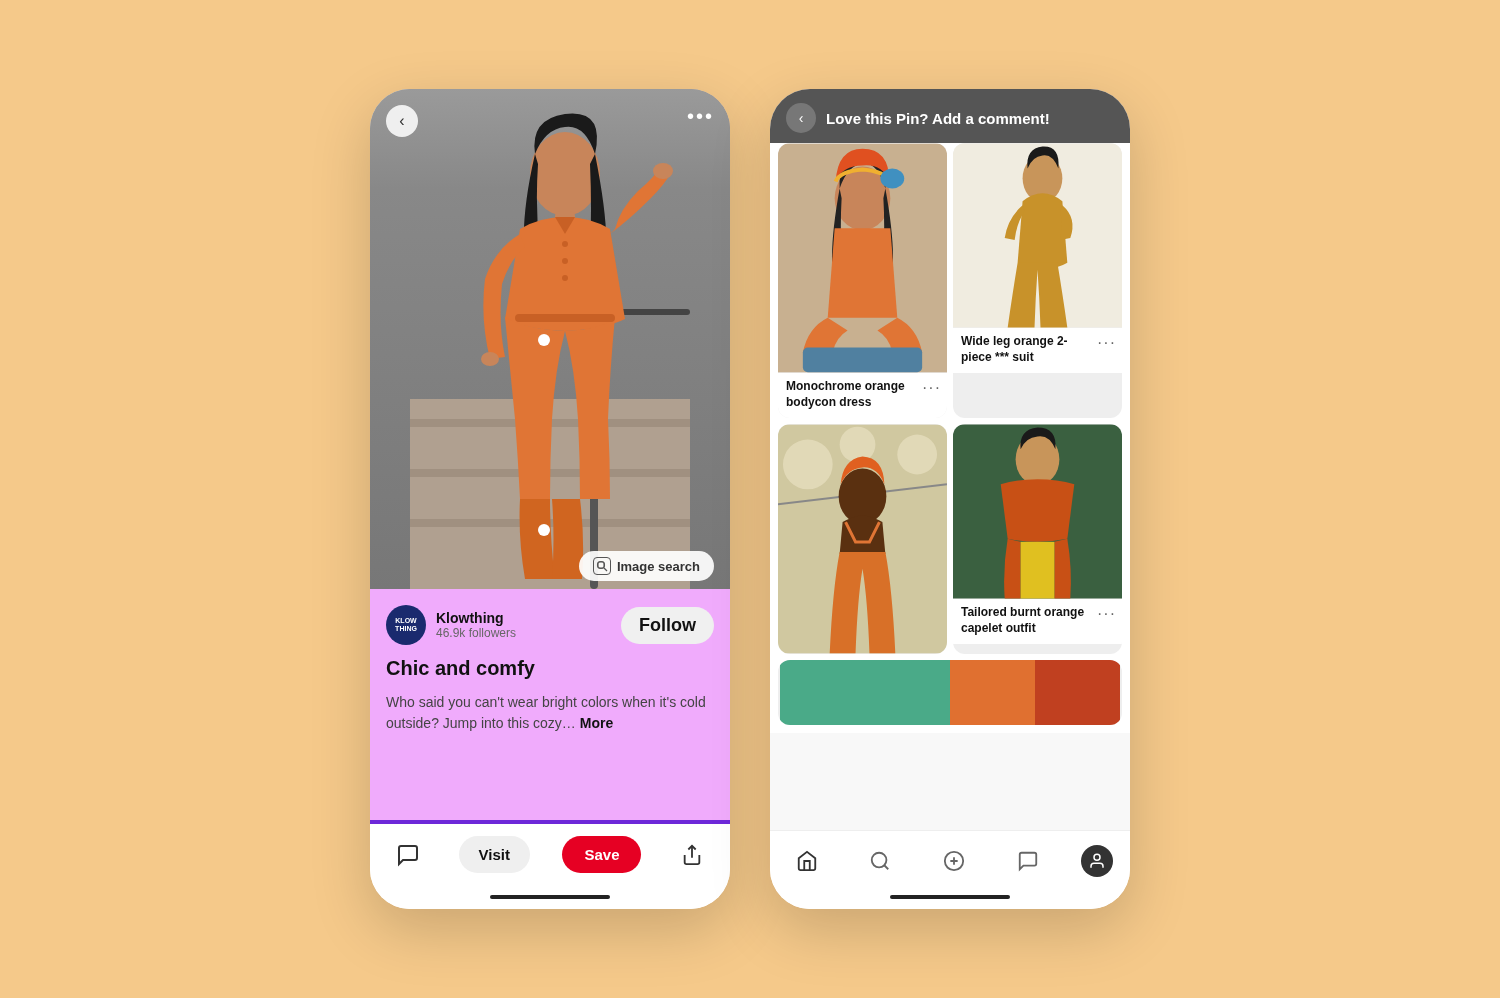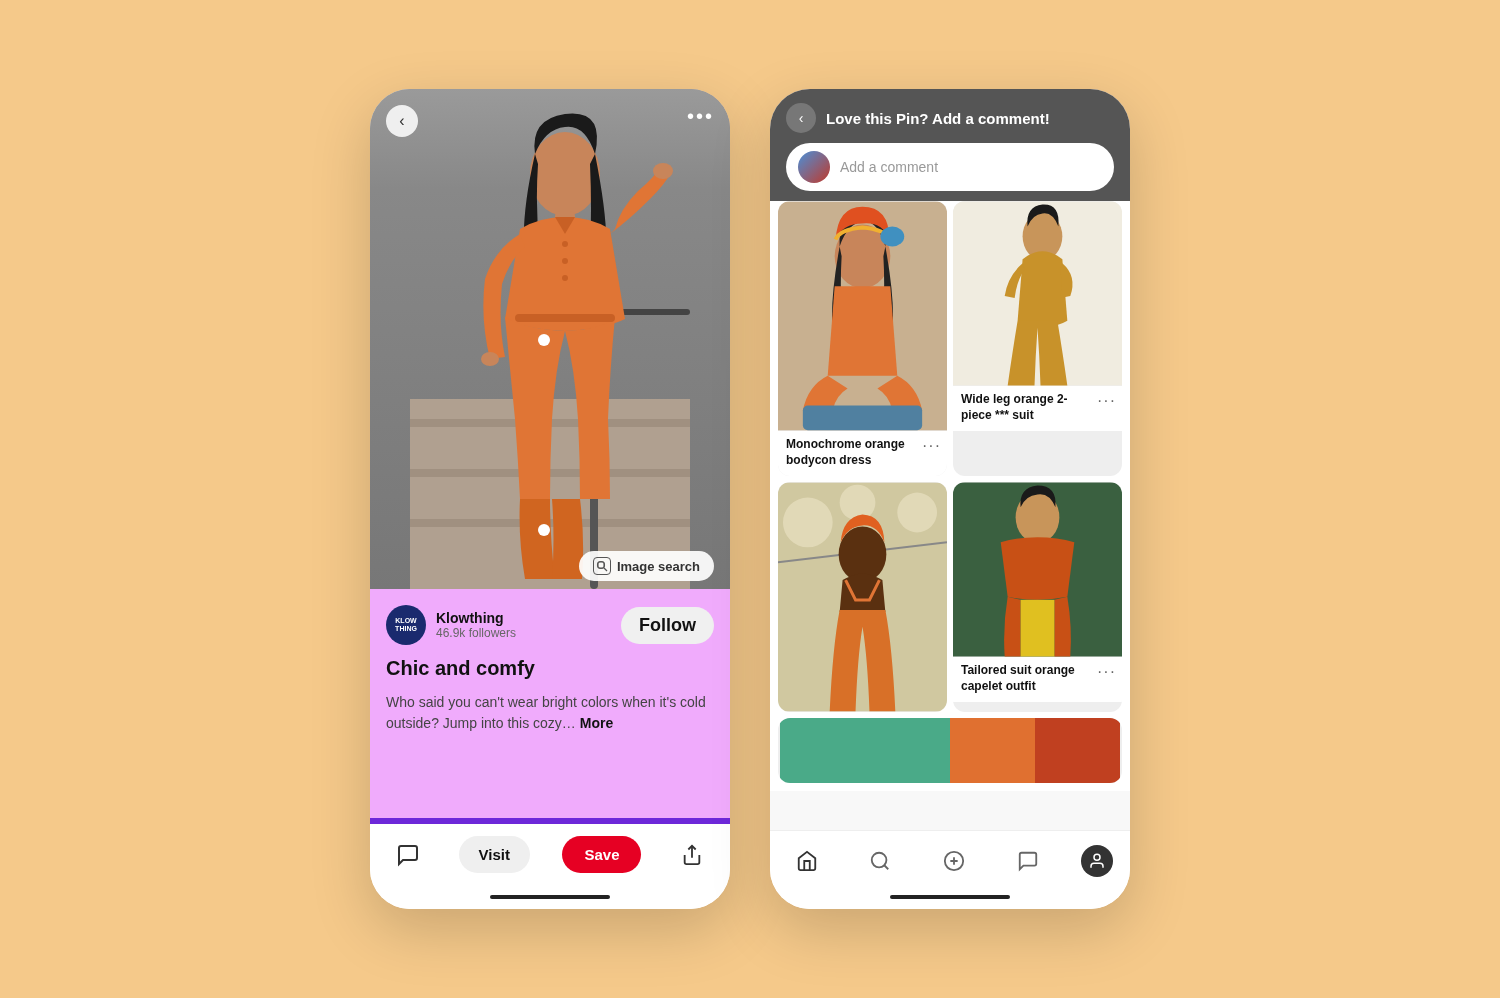--- a/index.html
+++ b/index.html
@@ -164,21 +164,21 @@
     }
 
     .pin-desc .more-link {
       color: #111;
       font-weight: 600;
       cursor: pointer;
     }
 
     
     .bottom-bar {
-      border-top: 6px solid #6d28d9;
+      border-top: 4px solid #6d28d9;
       padding: 12px 20px;
       display: flex;
       align-items: center;
       justify-content: space-between;
       background: #fff;
     }
 
     .bottom-icon {
       width: 36px;
       height: 36px;
@@ -513,24 +513,20 @@
   </div>
 </div>
 
 <div class="phone phone-right">
 
   <div class="comment-header">
     <div class="comment-top-row">
       <div class="back-btn-dark">‹</div>
       <span class="love-pin-text">Love this Pin? Add a comment!</span>
     </div>
-    <div class="comment-input-row">
-      <div class="comment-avatar"></div>
-      <span class="comment-placeholder">Add a comment</span>
-    </div>
   </div>
 
   <div class="more-like-section">
 
     <div class="pins-grid">
 
       <div class="pin-card">
         <div style="height:230px;overflow:hidden;position:relative;">
           <svg width="100%" height="230" viewBox="0 0 170 230" xmlns="http://www.w3.org/2000/svg">
             <rect width="170" height="230" fill="#c8b090"></rect>
@@ -616,21 +612,21 @@
 
             <path d="M48 60 Q65 55 85 55 Q105 55 122 60 L115 115 Q100 118 85 118 Q70 118 55 115 Z" fill="#c85015"></path>
 
             <path d="M55 115 Q50 145 52 175 L68 175 Q68 150 68 118 Z" fill="#c85015"></path>
             <path d="M115 115 Q120 145 118 175 L102 175 Q102 150 102 118 Z" fill="#c85015"></path>
 
             <rect x="68" y="118" width="34" height="57" fill="#e0c020"></rect>
           </svg>
         </div>
         <div style="background:#fff;padding:6px 8px 8px;position:relative;">
-          <div style="font-size:12px;font-weight:600;color:#111;line-height:1.3;padding-right:20px;">Tailored suit orange capelet outfit</div>
+          <div style="font-size:12px;font-weight:600;color:#111;line-height:1.3;padding-right:20px;">Tailored burnt orange capelet outfit</div>
           <div style="position:absolute;right:6px;top:6px;font-size:16px;color:#666;letter-spacing:1px;">···</div>
         </div>
       </div>
 
       <div class="pin-card" style="height:65px;overflow:hidden;grid-column:1/3;">
         <svg width="100%" height="65" viewBox="0 0 340 65" xmlns="http://www.w3.org/2000/svg">
           <rect x="0" y="0" width="170" height="65" fill="#4aaa88"></rect>
           <rect x="170" y="0" width="85" height="65" fill="#e07030"></rect>
           <rect x="255" y="0" width="85" height="65" fill="#c04020"></rect>
         </svg>

